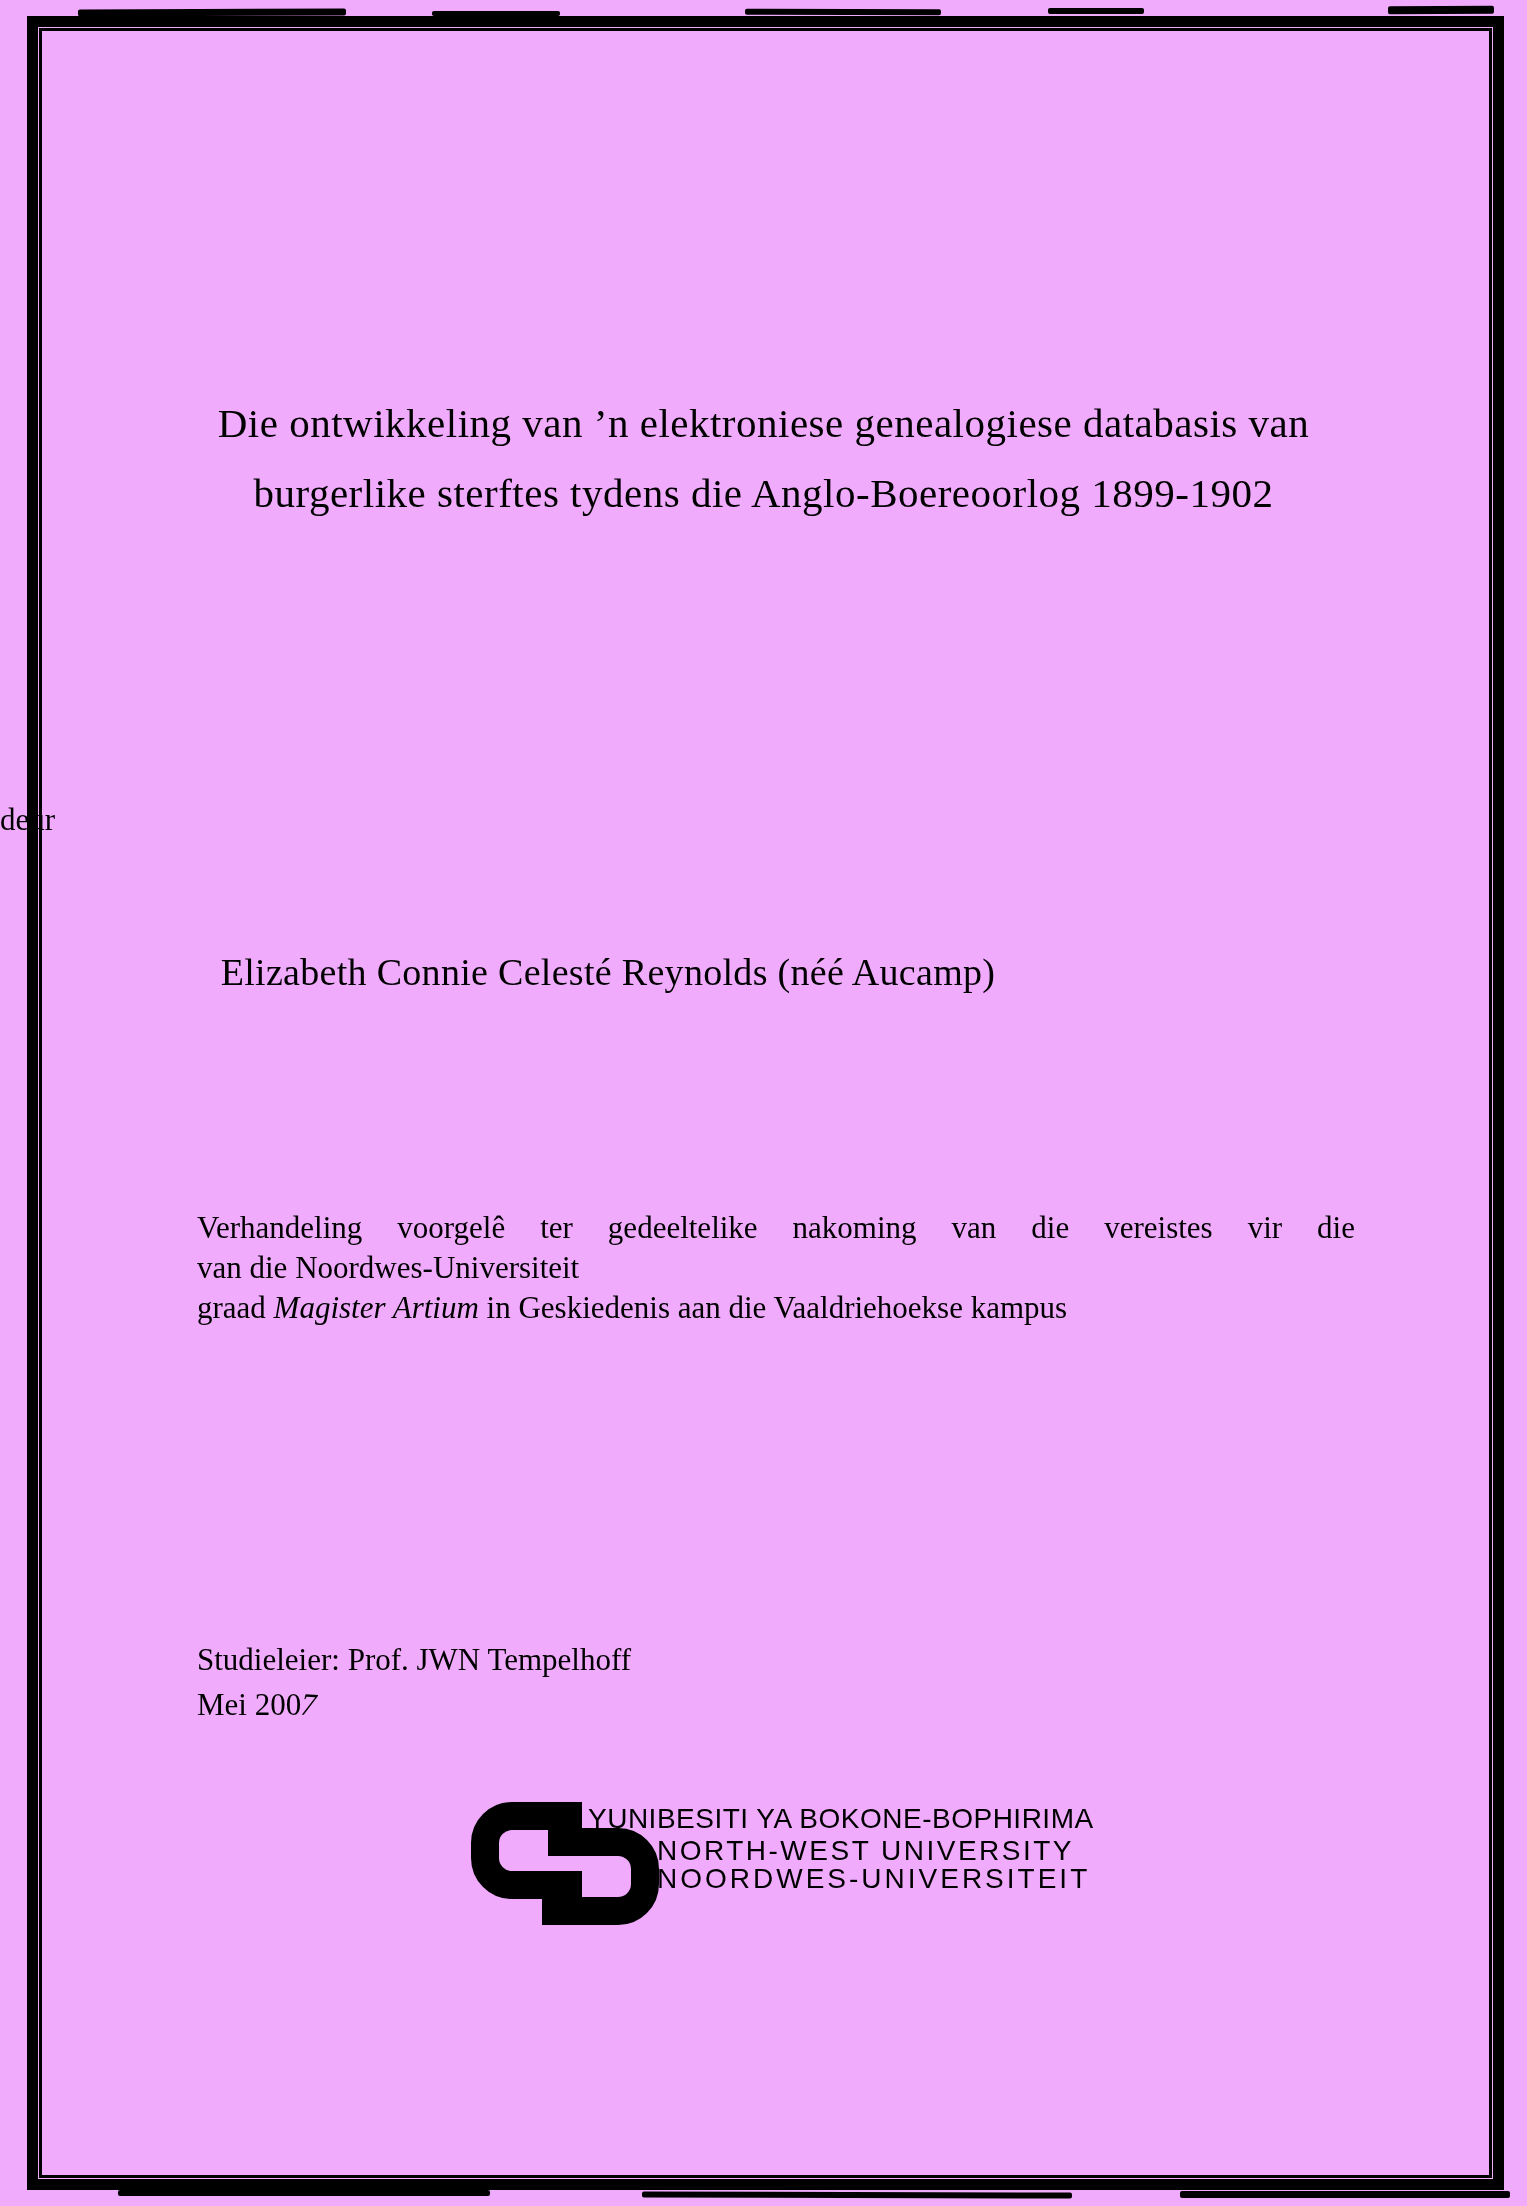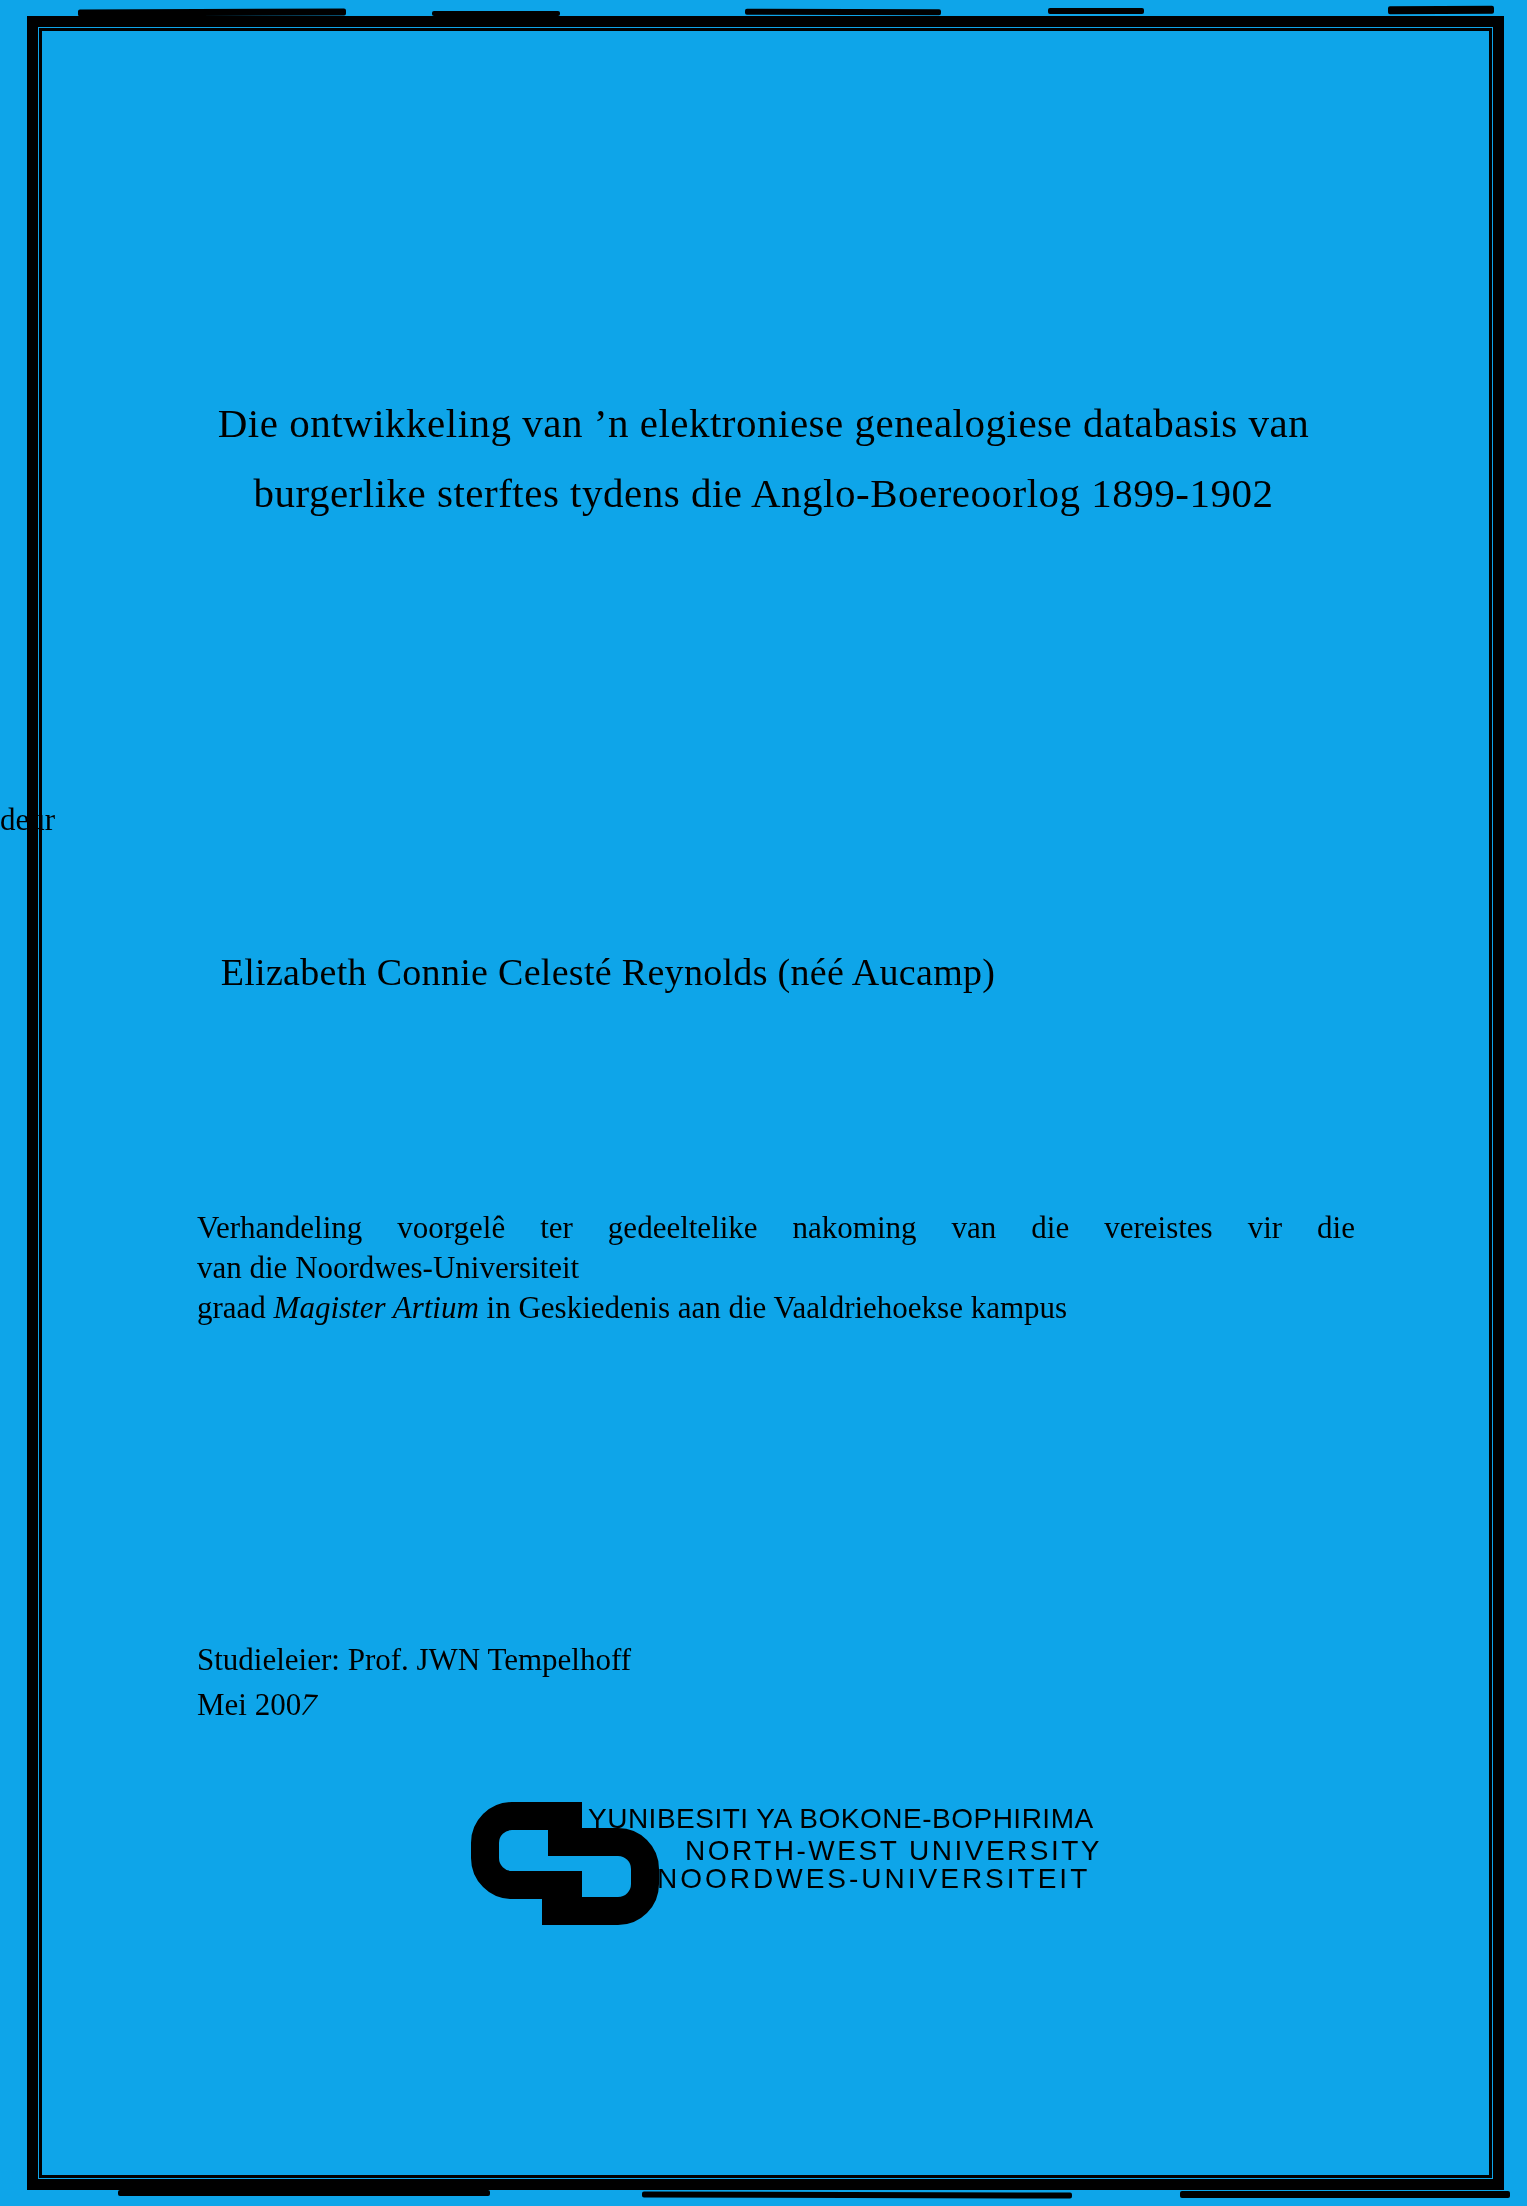--- a/index.html
+++ b/index.html
@@ -4,21 +4,21 @@
 <style>
   html, body {
     margin: 0;
     padding: 0;
     background: #ffffff;
   }
   .page {
     position: relative;
     width: 1527px;
     height: 2206px;
-    background: #0ea5e9;
+    background: #f0abfc;
     color: #000000;
     font-family: "Liberation Serif", serif;
     overflow: hidden;
   }
   
   .frame-outer {
     position: absolute;
     left: 27px;
     top: 16px;
     width: 1477px;
@@ -109,21 +109,21 @@
     height: 125px;
   }
   .logo-text {
     position: absolute;
     font-family: "Liberation Sans", sans-serif;
     font-size: 28px;
     white-space: nowrap;
     color: #000;
   }
   .logo-l1 { left: 588px; top: 1803px; letter-spacing: 0.5px; }
-  .logo-l2 { left: 685px; top: 1835px; letter-spacing: 2.5px; }
+  .logo-l2 { left: 657px; top: 1835px; letter-spacing: 2.5px; }
   .logo-l3 { left: 657px; top: 1863px; letter-spacing: 3px; }
 </style>
 </head>
 <body>
 
 <div class="page">
 
   <div class="frame-outer">
     <div class="frame-inner"></div>
   </div>

